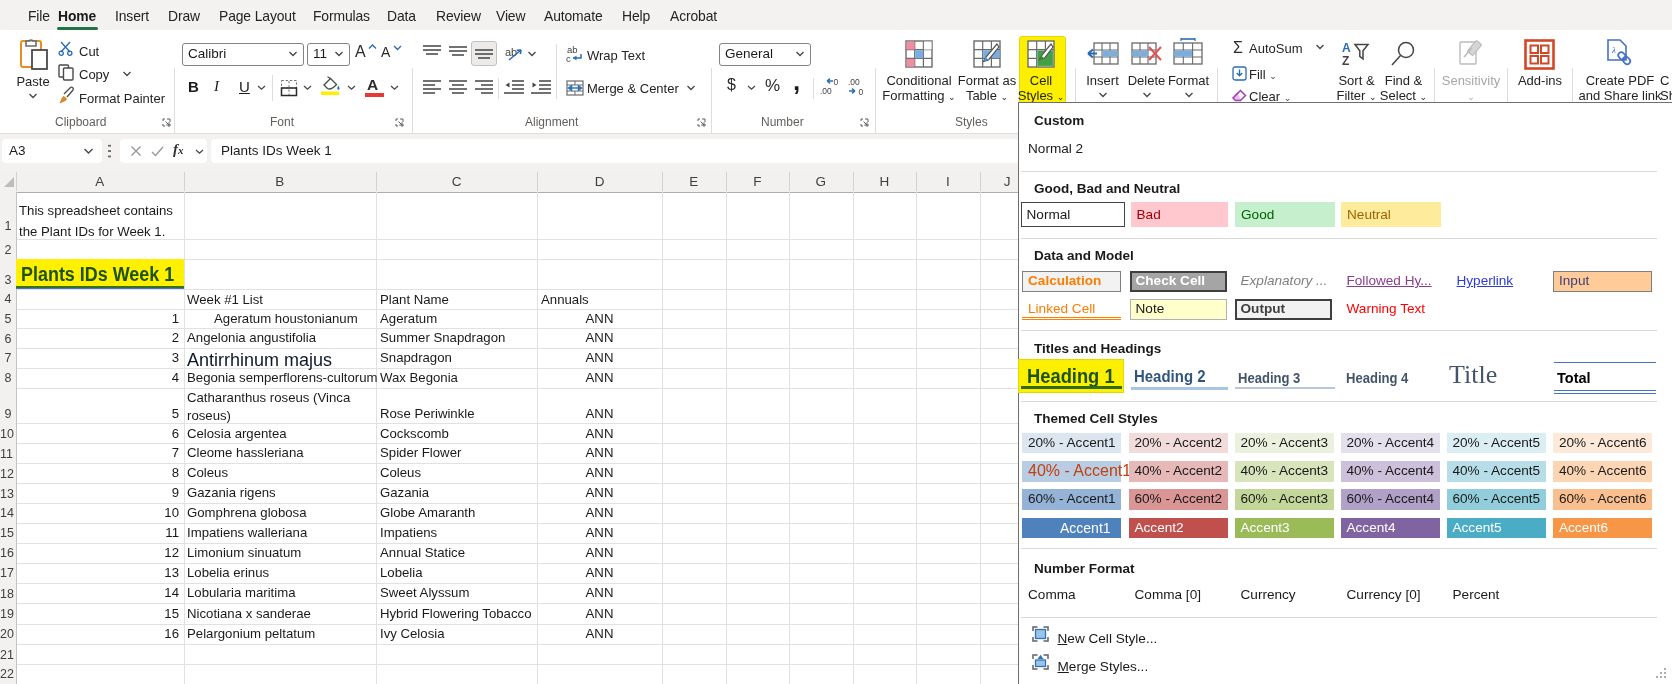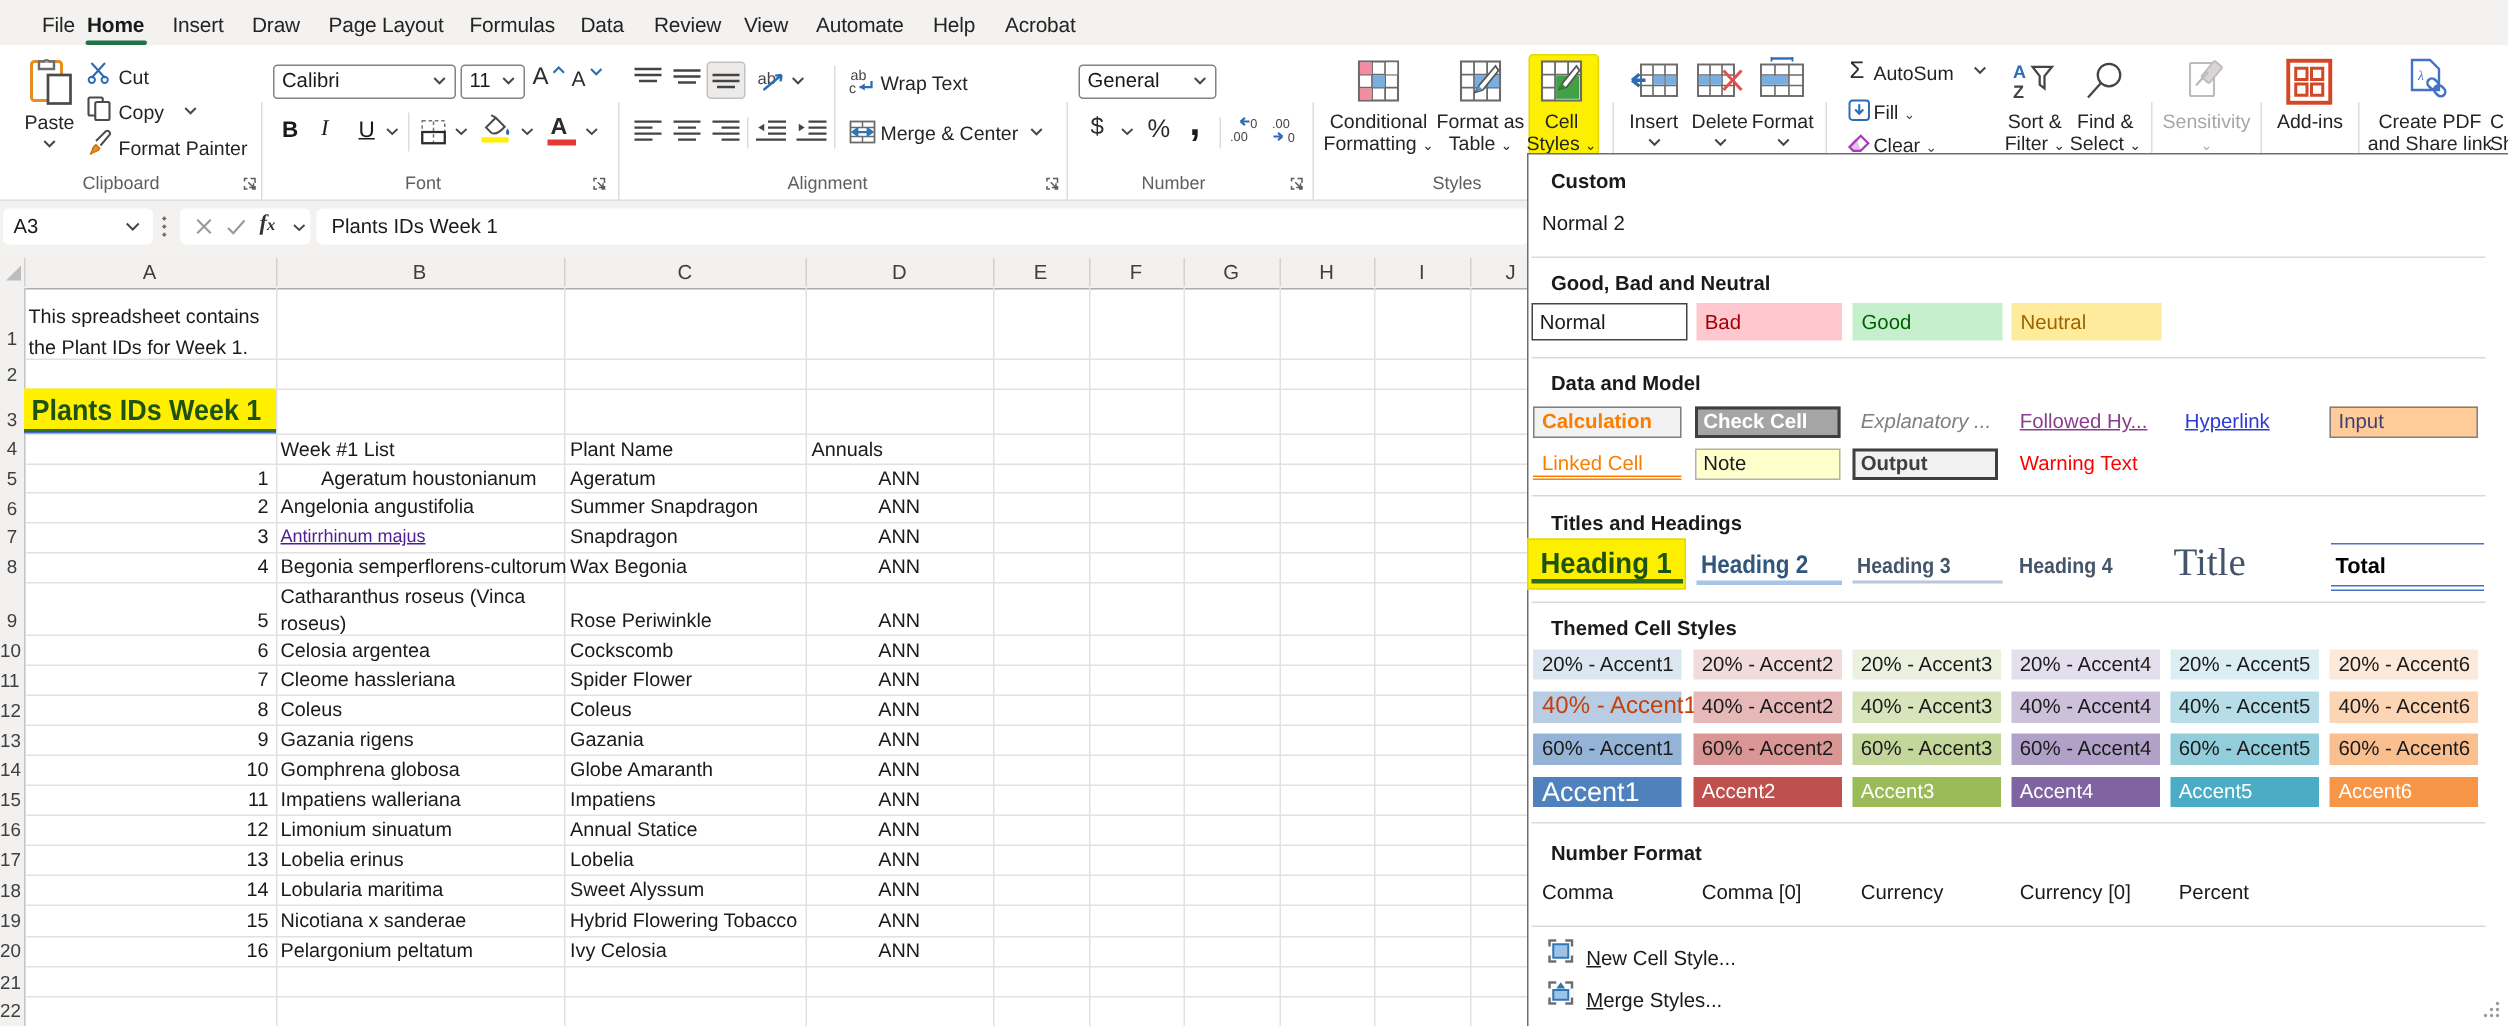--- a/index.html
+++ b/index.html
@@ -435,21 +435,21 @@
 <div class="ab" style="left:541px;top:291.5px;font-size:13.2px;color:#1a1a1a;">Annuals</div>
 <div class="ab" style="left:99px;top:310.6px;width:80px;text-align:right;font-size:13.2px;color:#1a1a1a;">1</div>
 <div class="ab" style="left:187px;top:310.6px;font-size:13.2px;color:#1a1a1a;margin-left:27px;">Ageratum houstonianum</div>
 <div class="ab" style="left:380px;top:310.6px;font-size:13.2px;color:#1a1a1a;">Ageratum</div>
 <div class="ab" style="left:537px;top:310.6px;width:125px;text-align:center;font-size:13.2px;color:#1a1a1a;">ANN</div>
 <div class="ab" style="left:99px;top:330.3px;width:80px;text-align:right;font-size:13.2px;color:#1a1a1a;">2</div>
 <div class="ab" style="left:187px;top:330.3px;font-size:13.2px;color:#1a1a1a;">Angelonia angustifolia</div>
 <div class="ab" style="left:380px;top:330.3px;font-size:13.2px;color:#1a1a1a;">Summer Snapdragon</div>
 <div class="ab" style="left:537px;top:330.3px;width:125px;text-align:center;font-size:13.2px;color:#1a1a1a;">ANN</div>
 <div class="ab" style="left:99px;top:350.0px;width:80px;text-align:right;font-size:13.2px;color:#1a1a1a;">3</div>
-<div class="ab" style="left:187px;top:350.0px;font-size:12px;color:#4c1d95;text-decoration:underline;">Antirrhinum majus</div>
+<div class="ab" style="left:187px;top:350.0px;font-size:18px;color:#0f172a;">Antirrhinum majus</div>
 <div class="ab" style="left:380px;top:350.0px;font-size:13.2px;color:#1a1a1a;">Snapdragon</div>
 <div class="ab" style="left:537px;top:350.0px;width:125px;text-align:center;font-size:13.2px;color:#1a1a1a;">ANN</div>
 <div class="ab" style="left:99px;top:369.7px;width:80px;text-align:right;font-size:13.2px;color:#1a1a1a;">4</div>
 <div class="ab" style="left:187px;top:369.7px;font-size:13.2px;color:#1a1a1a;">Begonia semperflorens-cultorum</div>
 <div class="ab" style="left:380px;top:369.7px;font-size:13.2px;color:#1a1a1a;">Wax Begonia</div>
 <div class="ab" style="left:537px;top:369.7px;width:125px;text-align:center;font-size:13.2px;color:#1a1a1a;">ANN</div>
 <div class="ab" style="left:99px;top:405.6px;width:80px;text-align:right;font-size:13.2px;color:#1a1a1a;">5</div>
 <div class="ab" style="left:187px;top:388.8px;font-size:13.2px;color:#1a1a1a;line-height:17.9px;">Catharanthus roseus (Vinca<br>roseus)</div>
 <div class="ab" style="left:380px;top:405.6px;font-size:13.2px;color:#1a1a1a;">Rose Periwinkle</div>
 <div class="ab" style="left:537px;top:405.6px;width:125px;text-align:center;font-size:13.2px;color:#1a1a1a;">ANN</div>
@@ -579,21 +579,21 @@
 <div class="ab" style="left:1134.5px;top:489.4px;height:20.2px;line-height:20.2px;font-size:13.6px;color:#1a1a1a;">60% - Accent2</div>
 <div class="ab" style="left:1234.5px;top:489.4px;width:99px;height:20.2px;box-sizing:border-box;background:#C4D79B;"></div>
 <div class="ab" style="left:1240.5px;top:489.4px;height:20.2px;line-height:20.2px;font-size:13.6px;color:#1a1a1a;">60% - Accent3</div>
 <div class="ab" style="left:1340.5px;top:489.4px;width:99px;height:20.2px;box-sizing:border-box;background:#B1A0C7;"></div>
 <div class="ab" style="left:1346.5px;top:489.4px;height:20.2px;line-height:20.2px;font-size:13.6px;color:#1a1a1a;">60% - Accent4</div>
 <div class="ab" style="left:1446.5px;top:489.4px;width:99px;height:20.2px;box-sizing:border-box;background:#92CDDC;"></div>
 <div class="ab" style="left:1452.5px;top:489.4px;height:20.2px;line-height:20.2px;font-size:13.6px;color:#1a1a1a;">60% - Accent5</div>
 <div class="ab" style="left:1553px;top:489.4px;width:99px;height:20.2px;box-sizing:border-box;background:#FABF8F;"></div>
 <div class="ab" style="left:1559px;top:489.4px;height:20.2px;line-height:20.2px;font-size:13.6px;color:#1a1a1a;">60% - Accent6</div>
 <div class="ab" style="left:1022px;top:517.5px;width:99px;height:20.8px;box-sizing:border-box;background:#4F81BD;"></div>
-<div class="ab" style="left:1028px;top:517.5px;height:32px;line-height:20.8px;font-size:18px;color:#FFFFFF;">Accent1</div>
+<div class="ab" style="left:1060px;top:517.5px;height:32px;line-height:20.8px;font-size:14px;color:#FFFFFF;">Accent1</div>
 <div class="ab" style="left:1128.5px;top:517.5px;width:99px;height:20.8px;box-sizing:border-box;background:#C0504D;"></div>
 <div class="ab" style="left:1134.5px;top:517.5px;height:20.8px;line-height:20.8px;font-size:13.6px;color:#FFFFFF;">Accent2</div>
 <div class="ab" style="left:1234.5px;top:517.5px;width:99px;height:20.8px;box-sizing:border-box;background:#9BBB59;"></div>
 <div class="ab" style="left:1240.5px;top:517.5px;height:20.8px;line-height:20.8px;font-size:13.6px;color:#FFFFFF;">Accent3</div>
 <div class="ab" style="left:1340.5px;top:517.5px;width:99px;height:20.8px;box-sizing:border-box;background:#8064A2;"></div>
 <div class="ab" style="left:1346.5px;top:517.5px;height:20.8px;line-height:20.8px;font-size:13.6px;color:#FFFFFF;">Accent4</div>
 <div class="ab" style="left:1446.5px;top:517.5px;width:99px;height:20.8px;box-sizing:border-box;background:#4BACC6;"></div>
 <div class="ab" style="left:1452.5px;top:517.5px;height:20.8px;line-height:20.8px;font-size:13.6px;color:#FFFFFF;">Accent5</div>
 <div class="ab" style="left:1553px;top:517.5px;width:99px;height:20.8px;box-sizing:border-box;background:#F79646;"></div>
 <div class="ab" style="left:1559px;top:517.5px;height:20.8px;line-height:20.8px;font-size:13.6px;color:#FFFFFF;">Accent6</div>

